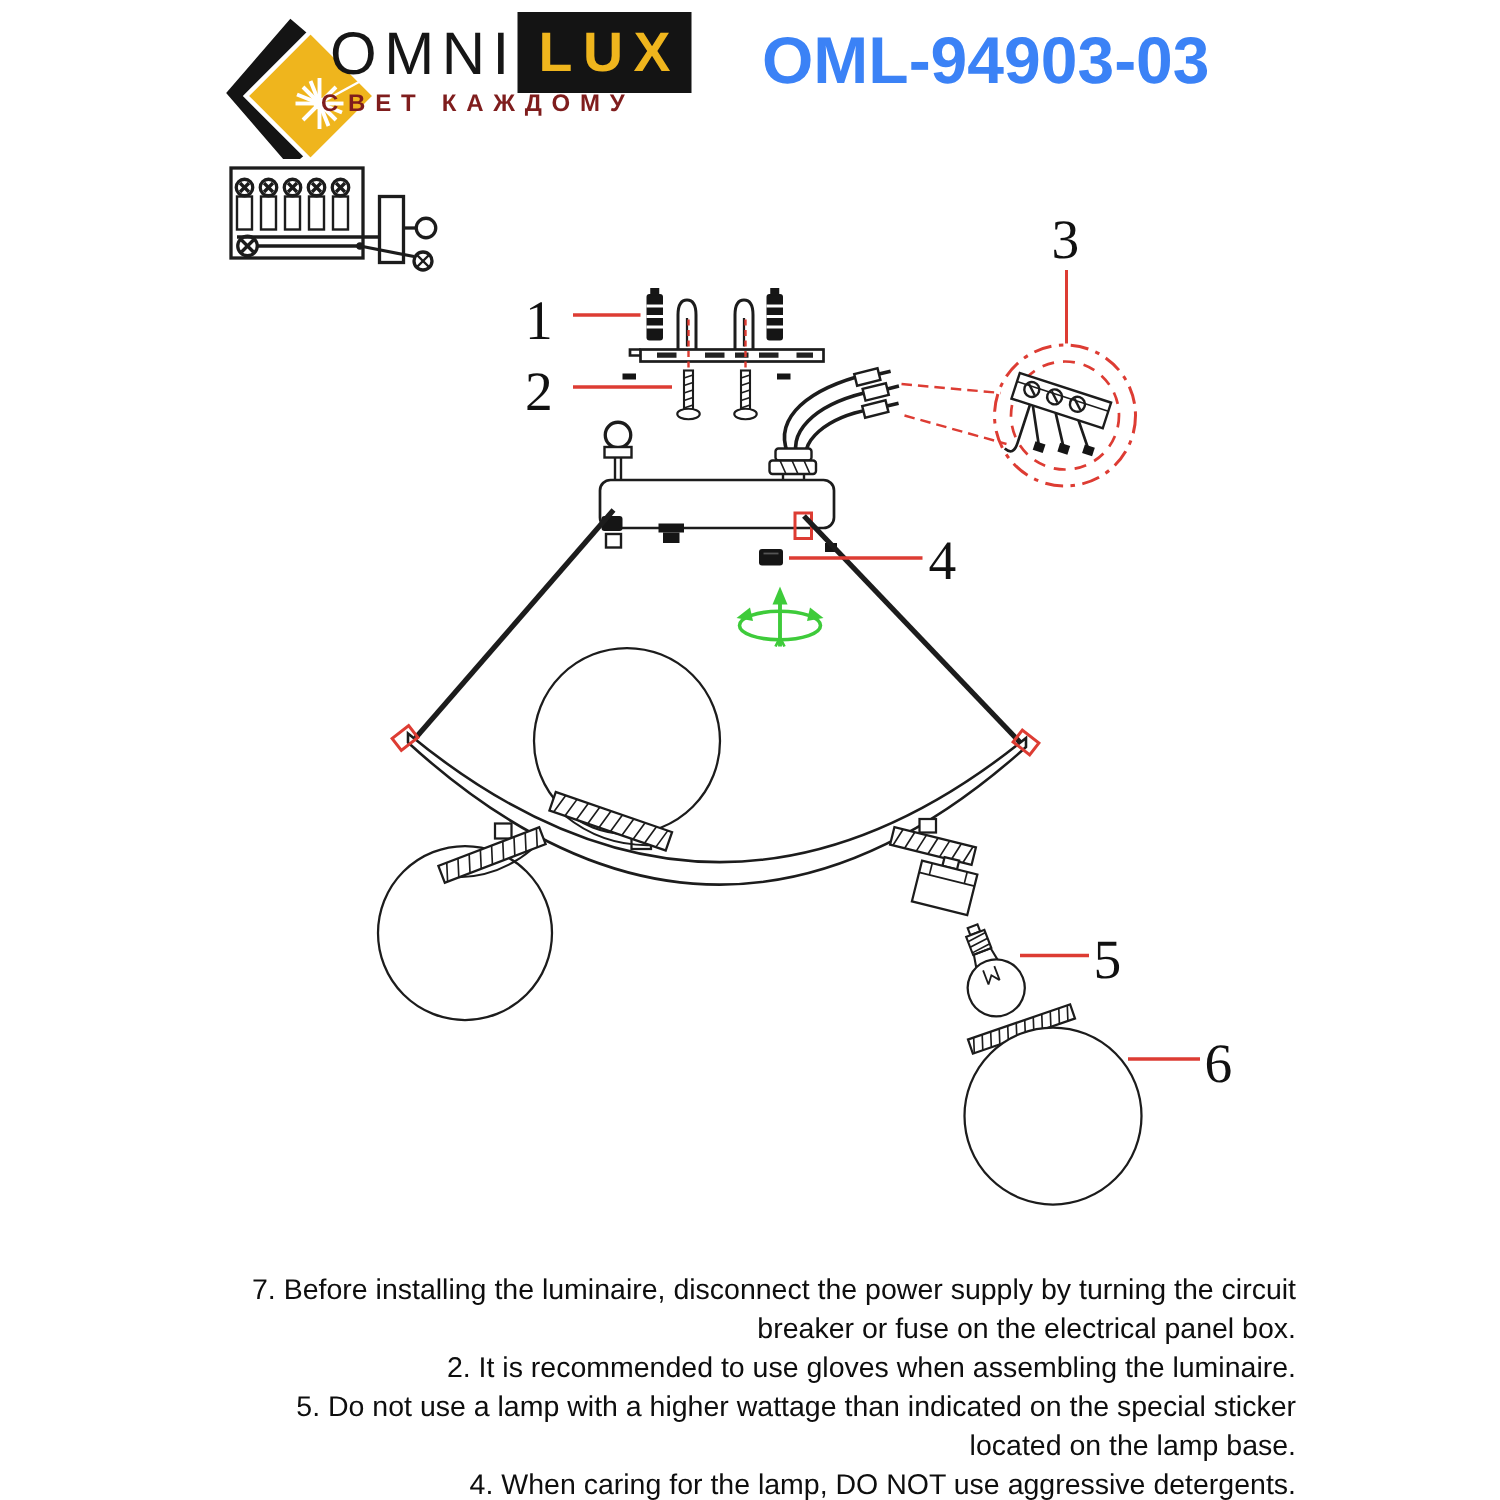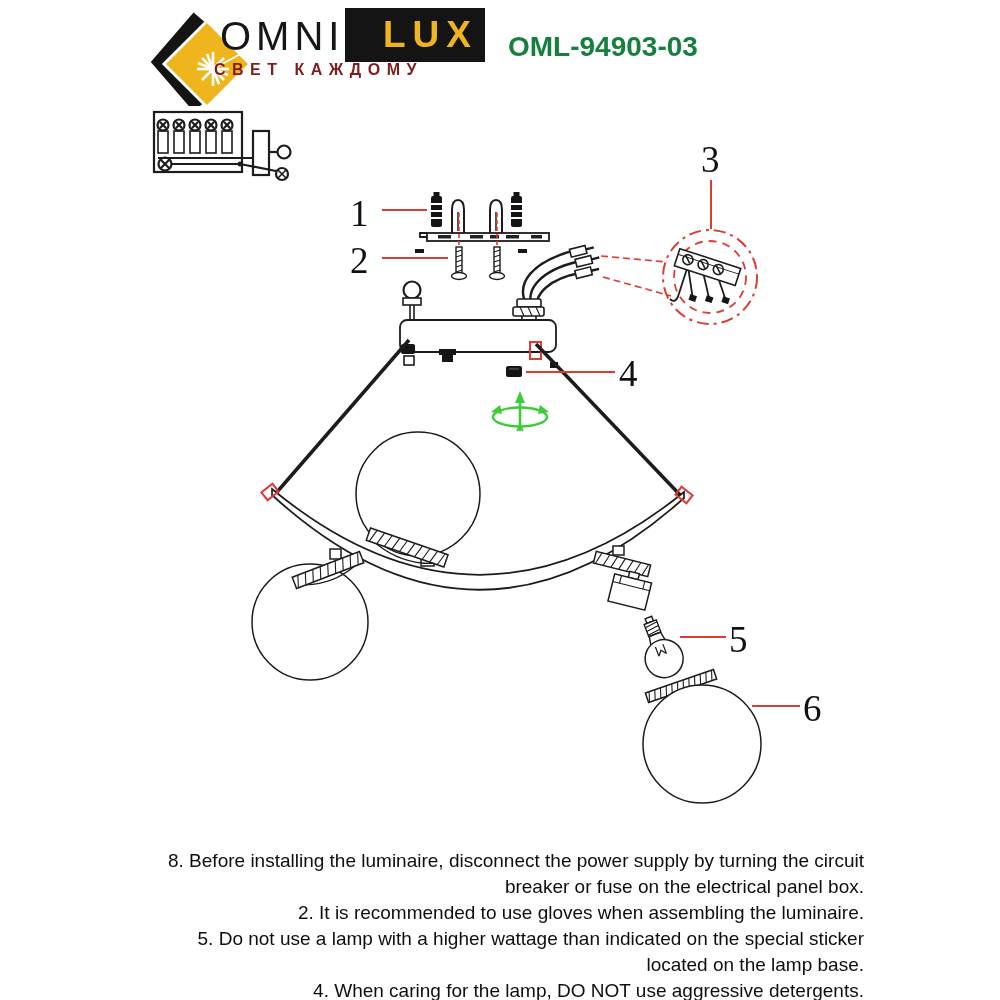--- a/index.html
+++ b/index.html
@@ -3,26 +3,26 @@
 <meta charset="utf-8">
 <style>
   html,body{margin:0;padding:0;background:#ffffff;}
   .page{position:relative;width:1000px;height:1000px;background:#fff;overflow:hidden;
         font-family:"Liberation Sans",sans-serif;color:#111;}
   
   .logo-icon{position:absolute;left:136px;top:6px;}
   .brand-row{position:absolute;left:220px;top:14px;font-size:40px;font-weight:normal;
              letter-spacing:5px;color:#161616;}
   .lux-box{position:absolute;left:345px;top:8px;width:116px;height:54px;background:#141414;
-           display:flex;align-items:center;justify-content:center;padding-left:24px;}
+           display:flex;align-items:center;justify-content:center;}
   .lux-box span{color:#efb51d;font-size:37px;font-weight:bold;letter-spacing:7px;padding-left:7px;}
   .tagline{position:absolute;left:214px;top:61px;font-size:16px;letter-spacing:6.5px;
            font-weight:bold;color:#7f1d1d;white-space:nowrap;}
-  .model{position:absolute;left:508px;top:31px;font-size:28px;font-weight:bold;
-         letter-spacing:0px;color:#15803d;white-space:nowrap;}
+  .model{position:absolute;left:508px;top:16px;font-size:44px;font-weight:bold;
+         letter-spacing:0px;color:#3b82f6;white-space:nowrap;}
   
   .diagram{position:absolute;left:0;top:0;width:1000px;height:1000px;}
   
   .instructions{position:absolute;left:142px;top:848px;width:722px;font-size:19px;
                 line-height:26px;color:#0e0e0e;}
   .instructions p{margin:0;text-align:right;}
   .justify{text-align:justify;}
 </style>
 </head>
 <body>
@@ -277,19 +277,19 @@
     <g transform="translate(681 686) rotate(-19)" stroke="#1c1c1c" fill="#ffffff">
       <rect x="-36" y="-5" width="72" height="10" stroke-width="1.5"></rect>
       <path d="M-32,-5 L-35,5 M-26,-5 L-29,5 M-20,-5 L-23,5 M-14,-5 L-17,5 M-8,-5 L-11,5 M-2,-5 L-5,5 M4,-5 L1,5 M10,-5 L7,5 M16,-5 L13,5 M22,-5 L19,5 M28,-5 L25,5 M34,-5 L31,5" fill="none" stroke-width="1.1"></path>
     </g>
     <circle cx="702" cy="744" r="59" fill="#ffffff" stroke="#1c1c1c" stroke-width="1.5"></circle>
     <line x1="752" y1="706" x2="800" y2="706" stroke="#dd3c33" stroke-width="2.2"></line>
     <text x="803" y="721" font-family="Liberation Serif,serif" font-size="37" fill="#111">6</text>
   </svg>
 
   <div class="instructions">
-    <p class="justify">8. Before installing the luminaire, disconnect the power supply by turning the circuit breaker or fuse on the electrical panel box.</p>
+    <p class="justify">7. Before installing the luminaire, disconnect the power supply by turning the circuit breaker or fuse on the electrical panel box.</p>
     <p>2. It is recommended to use gloves when assembling the luminaire.</p>
     <p class="justify">5. Do not use a lamp with a higher wattage than indicated on the special sticker located on the lamp base.</p>
     <p>4. When caring for the lamp, DO NOT use aggressive detergents.</p>
   </div>
 
 </div>
 
 </body></html>

